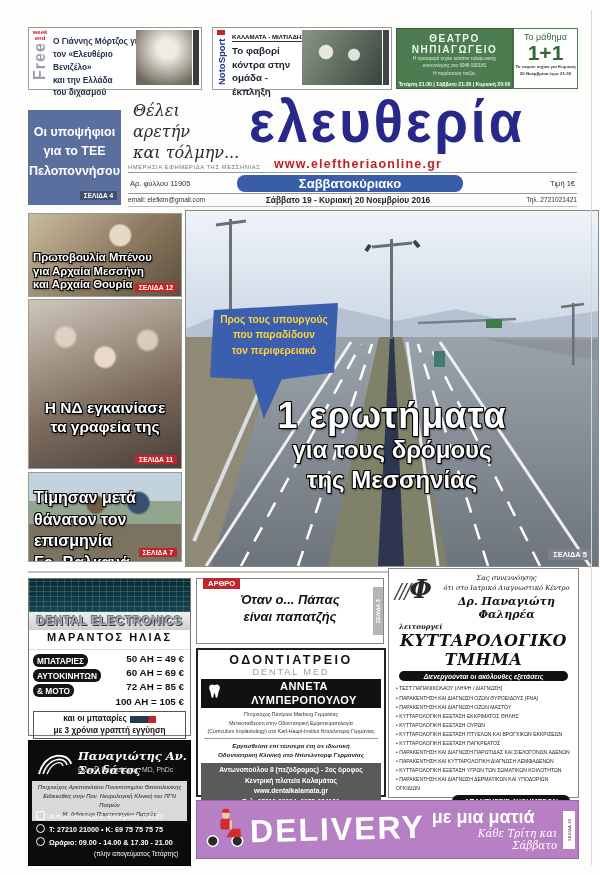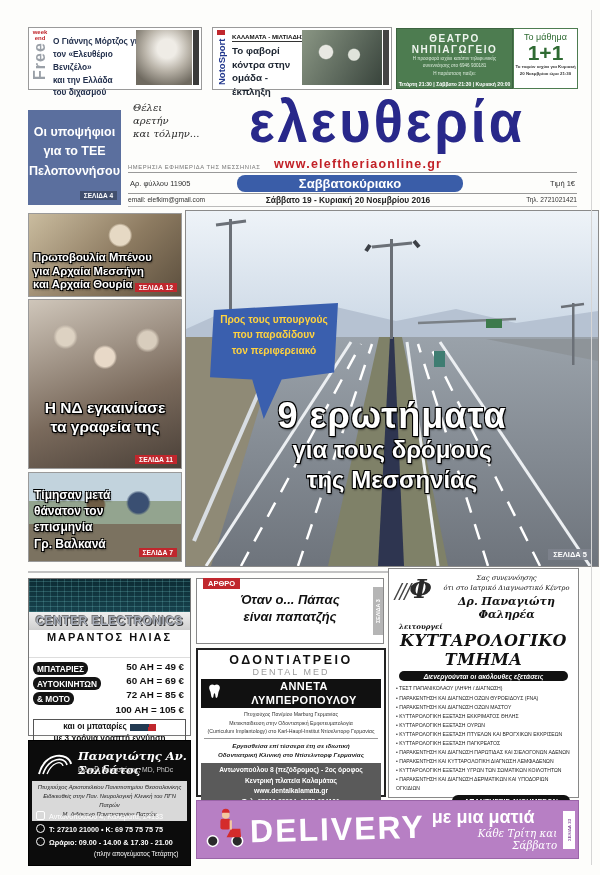--- a/index.html
+++ b/index.html
@@ -36,21 +36,21 @@
   #ls{left:513px;top:28px;width:63px;height:59px;background:#fff;border:1px solid #4d7c50;text-align:center;color:#2f6b33;}
   .ls-title{font-size:9px;margin-top:3px;}
   .ls-big{font-size:21px;font-weight:900;line-height:1.05;}
   .ls-n{font-size:4.4px;color:#333;font-weight:bold;line-height:1.5;}
 
   
   #tee{left:28px;top:110px;width:93px;height:95px;background:#5b6f9e;color:#fff;text-align:center;}
   .tee-l{font-size:12.5px;font-weight:bold;line-height:1.55;}
   .tee-pad{padding-top:13px;}
   .tee-badge{position:absolute;right:4px;bottom:5px;background:#414f6e;font-size:6.5px;font-weight:bold;padding:1px 4px;}
-  #motto{left:133px;top:101px;font-family:"DejaVu Serif",serif;font-style:italic;font-size:10px;color:#2b2b2b;line-height:1.3;}
+  #motto{left:133px;top:101px;font-family:"DejaVu Serif",serif;font-style:italic;font-size:16px;color:#2b2b2b;line-height:1.3;}
   #logo{left:196px;top:94px;width:382px;text-align:center;font-size:54px;font-weight:900;color:#28288a;letter-spacing:3px;line-height:1;transform:scaleY(1.08);}
   #sub{left:128px;top:164px;font-size:5.8px;color:#777;letter-spacing:.6px;}
   #site{left:252px;top:157px;width:212px;text-align:center;font-size:12.5px;font-weight:bold;color:#c22127;letter-spacing:1.2px;}
   #bar1{left:128px;top:172px;width:449px;height:20px;border-top:1px solid #999;border-bottom:1px solid #999;display:flex;align-items:center;}
   .b1-issue{font-size:7.5px;color:#333;width:105px;padding-left:2px;}
   .b1-ed{width:226px;height:17px;background:#3a5da8;color:#fff;font-weight:bold;font-size:13px;text-align:center;line-height:17px;margin-left:2px;border-radius:8px;}
   .b1-price{flex:1;text-align:right;font-size:7.5px;color:#333;padding-right:2px;}
   #bar2{left:128px;top:193px;width:449px;height:13px;border-bottom:1px solid #bbb;display:flex;align-items:center;}
   .b2-email{width:107px;font-size:6.6px;color:#333;}
   .b2-date{width:226px;text-align:center;font-weight:bold;font-size:8.4px;color:#222;}
@@ -59,42 +59,42 @@
   
   .story{overflow:hidden;border:1px solid #9a9a9a;}
   #s1{left:28px;top:213px;width:152px;height:82px;}
   .ph1{background:radial-gradient(circle at 60% 26%,#e6d9c4 0 9%,transparent 11%),linear-gradient(135deg,#cabc9f,#8d7b61 55%,#5c4f3e);}
   .s1-head{position:absolute;left:4px;bottom:4px;font-size:11.3px;line-height:1.2;}
   #s2{left:28px;top:299px;width:152px;height:168px;}
   .ph2{background:radial-gradient(circle at 50% 34%,#e8d9c8 0 7%,transparent 9%),radial-gradient(circle at 24% 22%,#ddd2c2 0 5%,transparent 7%),radial-gradient(circle at 78% 24%,#d8cdbd 0 5%,transparent 7%),linear-gradient(160deg,#cfc6ba,#7a6a5c 60%,#4a4038);}
   .s2-head{position:absolute;left:0;right:0;top:98px;text-align:center;font-size:15.5px;line-height:1.25;}
   #s3{left:28px;top:472px;width:152px;height:88px;}
   .ph3{background:radial-gradient(circle at 72% 34%,#3a4f72 0 8%,transparent 10%),radial-gradient(circle at 44% 36%,#6e5c44 0 8%,transparent 10%),linear-gradient(#c2d3dd 0 32%,#93a48f 32% 58%,#7b7260 58% 100%);}
-  .s3-head{position:absolute;left:5px;top:14px;font-size:12px;line-height:1.35;}
+  .s3-head{position:absolute;left:5px;top:14px;font-size:16px;line-height:1.35;}
   .story .pbadge{position:absolute;right:4px;bottom:4px;}
 
   
   #main{left:185px;top:210px;width:412px;height:355px;border:1px solid #8a8a8a;overflow:hidden;}
   #main svg{display:block;}
   #bubble{position:absolute;left:24px;top:92px;width:128px;height:116px;background:#3a5fae;clip-path:polygon(3% 6%,100% 0%,97% 60%,56% 66%,42% 100%,33% 66%,0% 64%);filter:drop-shadow(0 1px 1px rgba(0,0,0,.5));}
   .bubble-txt{padding-top:9px;text-align:center;color:#ffd23f;font-weight:bold;font-size:10.2px;line-height:1.5;}
   #mh{position:absolute;left:0;right:0;top:186px;text-align:center;}
   .mh1{font-size:36px;letter-spacing:1px;line-height:1.05;}
   .mh2{font-size:24px;line-height:1.25;}
   .main-badge{position:absolute;right:6px;bottom:6px;background:rgba(125,130,140,.92);color:#fff;font-size:7.5px;font-weight:bold;padding:1px 5px;}
 
   
   #hr1{left:28px;top:571px;width:549px;height:2px;background:#c2c2c2;}
   #vr{left:591px;top:10px;width:1px;height:855px;background:#d5d5d5;}
 
   
   #elec{left:28px;top:578px;width:161px;height:156px;border:1px solid #777;background:#fff;}
   .el-img{height:33px;background:repeating-linear-gradient(0deg,rgba(130,220,220,.22) 0 1px,transparent 1px 5px),repeating-linear-gradient(90deg,rgba(130,220,220,.18) 0 1px,transparent 1px 7px),linear-gradient(#0c2b33,#17424d);}
   .el-title{font-size:12px;font-weight:900;text-align:center;color:#a8aeb9;text-shadow:1px 1px 0 #3a3a3a,-1px -1px 0 #777;letter-spacing:.5px;background:linear-gradient(#efefef,#cfcfcf);padding:2px 0;}
-  .el-owner{font-size:11px;font-weight:800;letter-spacing:2px;text-align:center;padding:1px 0 14px;color:#111;border-bottom:1px solid #ddd;}
+  .el-owner{font-size:11px;font-weight:800;letter-spacing:2px;text-align:center;padding:1px 0 6px;color:#111;border-bottom:1px solid #ddd;}
   .el-row{display:flex;padding:2px 4px 0;}
   .el-cats div{background:#141414;color:#fff;font-weight:800;font-size:8.3px;padding:1.5px 4px;margin:2px 0;display:table;border-radius:6px;}
   .el-prices{margin-left:auto;text-align:right;font-weight:800;font-size:9.8px;line-height:1.45;color:#111;padding-right:2px;}
   .el-note{border:1px solid #555;margin:2px 4px 0;text-align:center;font-weight:800;font-size:8.2px;color:#111;padding:1.5px 0;line-height:1.4;}
   .el-note-logo{display:inline-block;width:26px;height:7px;background:linear-gradient(100deg,#223a52 70%,#c0272d 70%);vertical-align:middle;margin-left:3px;}
   .el-foot{font-size:6.3px;text-align:center;color:#222;padding-top:2px;border-top:1px solid #999;margin-top:3px;}
 
   
   #sol{left:28px;top:740px;width:161px;height:124px;background:#0c0c0c;color:#fff;border:1px solid #000;}
   .sol-logo{position:absolute;left:6px;top:5px;}
@@ -297,33 +297,33 @@
       <rect x="248" y="140" width="11" height="16" fill="#3f7d72"></rect>
     </svg>
     <div id="bubble">
       <div class="bubble-txt">
         <div>Προς τους υπουργούς</div>
         <div>που παραδίδουν</div>
         <div>τον περιφερειακό</div>
       </div>
     </div>
     <div id="mh">
-      <div class="outl mh1">9 ερωτήματα</div>
+      <div class="outl mh1">1 ερωτήματα</div>
       <div class="outl mh2">για τους δρόμους</div>
       <div class="outl mh2">της Μεσσηνίας</div>
     </div>
     <div class="main-badge">ΣΕΛΙΔΑ 5</div>
   </div>
 
   <div class="abs" id="hr1"></div>
   <div class="abs" id="vr"></div>
 
   <div class="abs" id="elec">
     <div class="el-img"></div>
-    <div class="el-title">CENTER ELECTRONICS</div>
+    <div class="el-title">DENTAL ELECTRONICS</div>
     <div class="el-owner">ΜΑΡΑΝΤΟΣ ΗΛΙΑΣ</div>
     <div class="el-row">
       <div class="el-cats">
         <div>ΜΠΑΤΑΡΙΕΣ</div>
         <div>ΑΥΤΟΚΙΝΗΤΩΝ</div>
         <div>&amp; ΜΟΤΟ</div>
       </div>
       <div class="el-prices">
         <div>50 ΑΗ = 49 €</div>
         <div>60 ΑΗ = 69 €</div>

